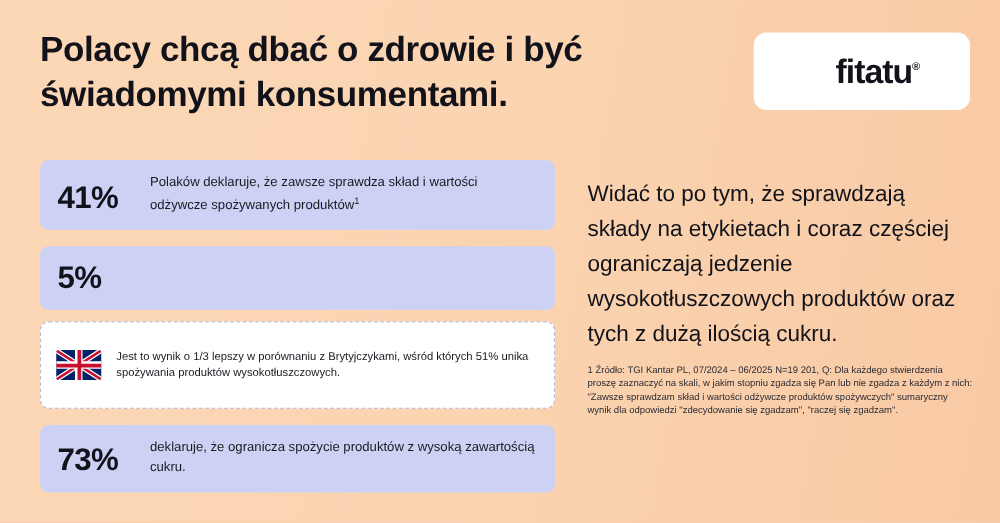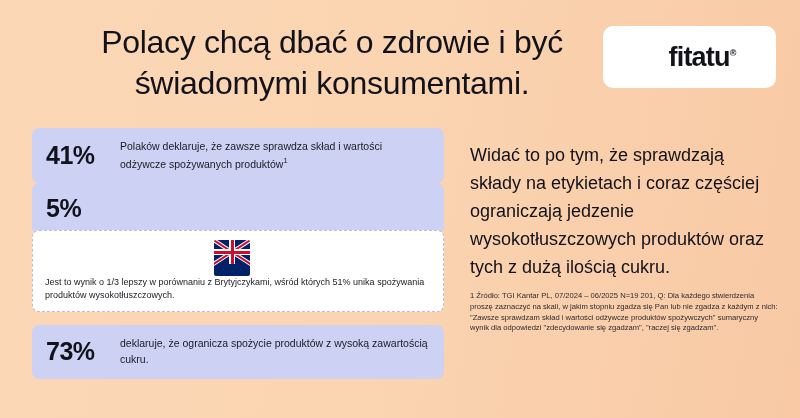--- a/index.html
+++ b/index.html
@@ -20,26 +20,25 @@
     background: linear-gradient(100deg, #fbd7b6 0%, #fbd5b2 45%, #f8c9a4 100%);
     box-sizing: border-box;
   }
 
   
   .headline {
     position: absolute;
     left: 32px;
     top: 22px;
     width: 600px;
-    font-size: 32px;
+    font-size: 28px;
     line-height: 1.28;
-    font-weight: normal;
+    font-weight: bold;
     color: #12121a;
     letter-spacing: -0.3px;
-    text-align: center;
   }
   .logo-box {
     position: absolute;
     right: 24px;
     top: 26px;
     width: 148px;
     height: 62px;
     background: #ffffff;
     border-radius: 10px;
     display: flex;
@@ -62,24 +61,25 @@
 
   
   .left-col {
     position: absolute;
     left: 32px;
     top: 128px;
     width: 412px;
   }
   .stat-card {
     display: flex;
-    align-items: center;
+    align-items: flex-end;
     background: #cdd2f5;
     border-radius: 7px;
     padding: 11px 14px;
+    margin-bottom: 13px;
     box-sizing: border-box;
   }
   .stat-pct {
     font-size: 25px;
     font-weight: bold;
     color: #12121a;
     min-width: 74px;
     flex: 0 0 74px;
     letter-spacing: -0.5px;
   }
@@ -92,24 +92,23 @@
     font-size: 7.5px;
     vertical-align: super;
   }
 
   .note-card {
     display: flex;
     align-items: center;
     background: #ffffff;
     border: 1px dashed #b9bcd4;
     border-radius: 7px;
-    padding: 9px 12px;
+    padding: 21px 12px;
     margin: -4px 0 13px 0;
     box-sizing: border-box;
-    flex-direction: column;
   }
   .flag {
     flex: 0 0 36px;
     width: 36px;
     height: 24px;
     margin-right: 12px;
     border-radius: 2px;
     position: relative;
     overflow: hidden;
     background: #012169;

